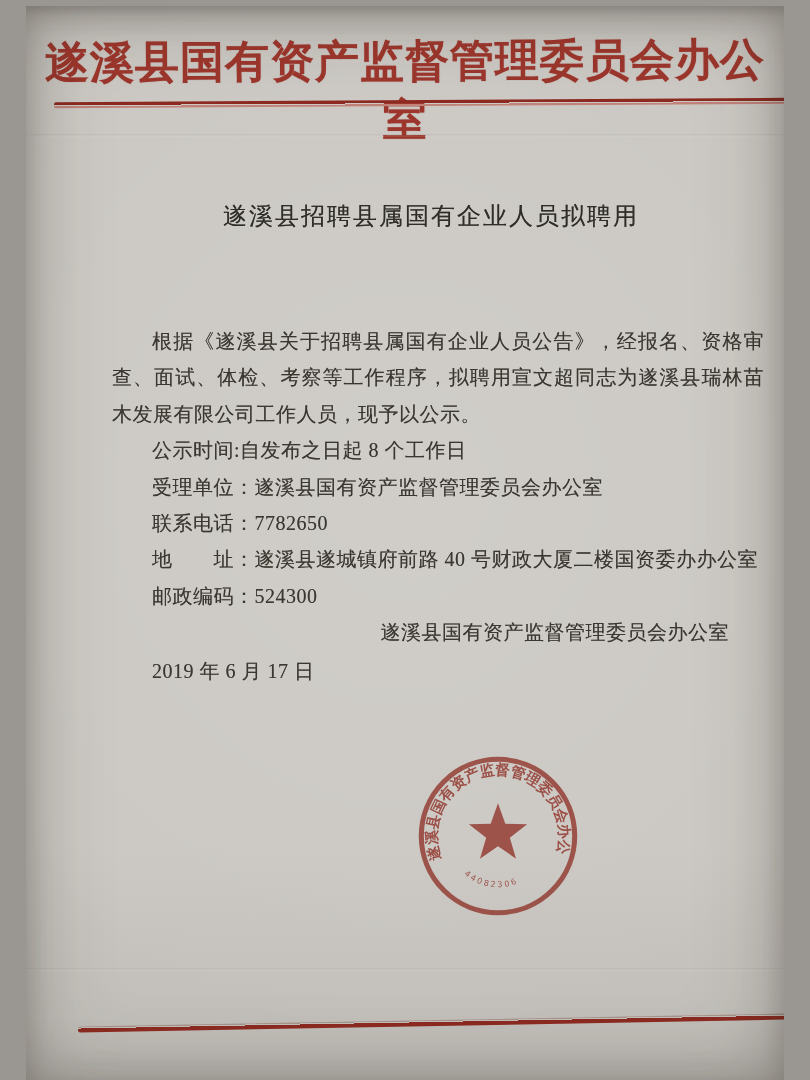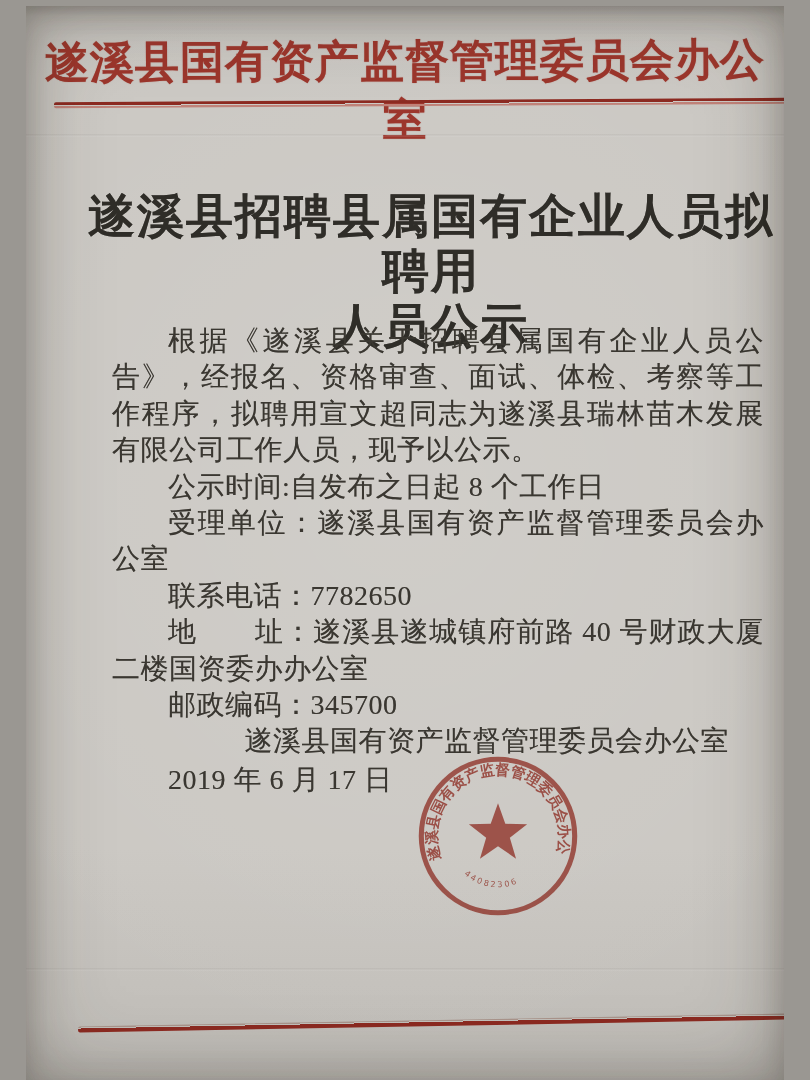--- a/index.html
+++ b/index.html
@@ -29,27 +29,27 @@
   }
   .head-rule{
     position:absolute;top:94px;left:28px;width:746px;height:6px;
     transform:rotate(-.35deg);
     background:linear-gradient(180deg,#8c2a21 0px,#8c2a21 3px,rgba(0,0,0,0) 3px,rgba(0,0,0,0) 4px,#c08279 4px,#c08279 5px);
     border-radius:2px;
   }
 
   .doc-title{
     position:absolute;top:183px;left:60px;width:690px;
-    text-align:center;font-size:47px;font-weight:700;line-height:55px;
+    text-align:center;font-size:24px;font-weight:400;line-height:55px;
     letter-spacing:2px;color:#2f2d28;text-shadow:0 0 .6px rgba(47,45,40,.6);
   }
 
   .body-block{
     position:absolute;top:317px;left:86px;width:652px;
-    font-size:28px;line-height:36.4px;letter-spacing:.5px;
+    font-size:20px;line-height:36.4px;letter-spacing:.5px;
     text-align:justify;text-justify:inter-ideograph;
     color:#3a3731;text-shadow:0 0 .6px rgba(58,55,49,.5);
   }
   .body-block p{margin:0;text-indent:2em;}
 
   .signoff{margin-top:26px;text-align:right;padding-right:35px;text-indent:0;}
   .sign-date{text-align:left;padding-right:140px;line-height:40px;text-indent:0;}
 
   .seal{
     position:absolute;left:388px;top:746px;width:168px;height:168px;
@@ -66,30 +66,29 @@
 </head>
 <body>
 
 <div class="photo">
 
   <div class="letterhead">遂溪县国有资产监督管理委员会办公室</div>
   <div class="head-rule"></div>
 
   <div class="doc-title">
     <div>遂溪县招聘县属国有企业人员拟聘用</div>
-    <div>人员公示</div>
   </div>
 
   <div class="body-block">
     <p>根据《遂溪县关于招聘县属国有企业人员公告》，经报名、资格审查、面试、体检、考察等工作程序，拟聘用宣文超同志为遂溪县瑞林苗木发展有限公司工作人员，现予以公示。</p>
     <p>公示时间:自发布之日起 8 个工作日</p>
     <p>受理单位：遂溪县国有资产监督管理委员会办公室</p>
     <p>联系电话：7782650</p>
     <p>地　　址：遂溪县遂城镇府前路 40 号财政大厦二楼国资委办办公室</p>
-    <p>邮政编码：345700</p>
+    <p>邮政编码：524300</p>
 
     <p class="signoff">遂溪县国有资产监督管理委员会办公室</p>
     <p class="sign-date">2019 年 6 月 17 日</p>
   </div>
 
   <svg class="seal" viewBox="0 0 230 230" aria-hidden="true">
     <circle cx="115" cy="115" r="105" fill="none" stroke="#b5453a" stroke-width="7" stroke-opacity=".88"></circle>
     <polygon points="115,70 125,98.2 154.9,99 131.2,117.3 139.7,146 115,129 90.3,146 98.8,117.3 75.1,99 105,98.2" fill="#b5453a" fill-opacity=".88"></polygon>
     <defs>
       <path id="sealTopArc" d="M 37,146 A 84,84 0 1 1 193,146" fill="none"></path>

